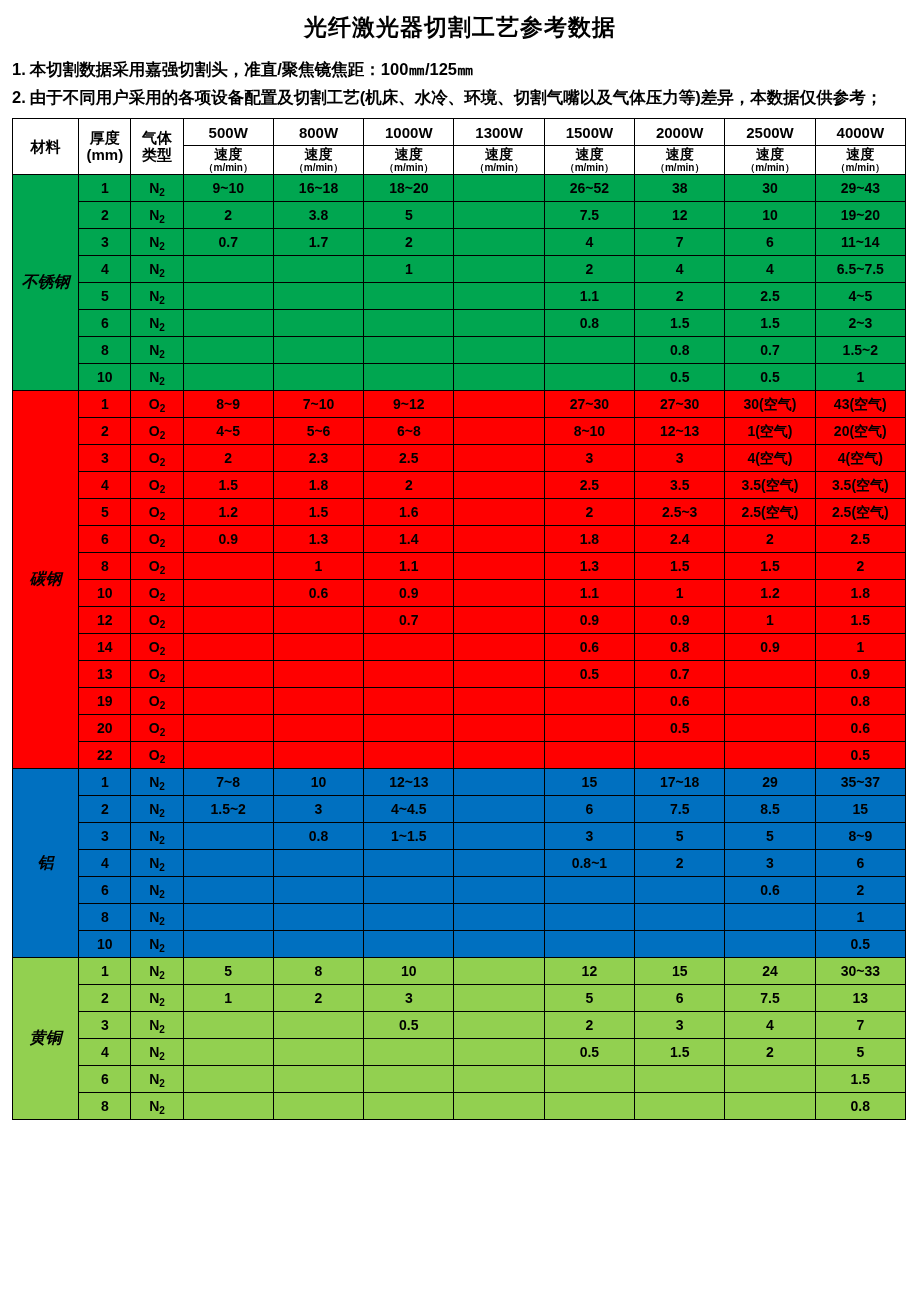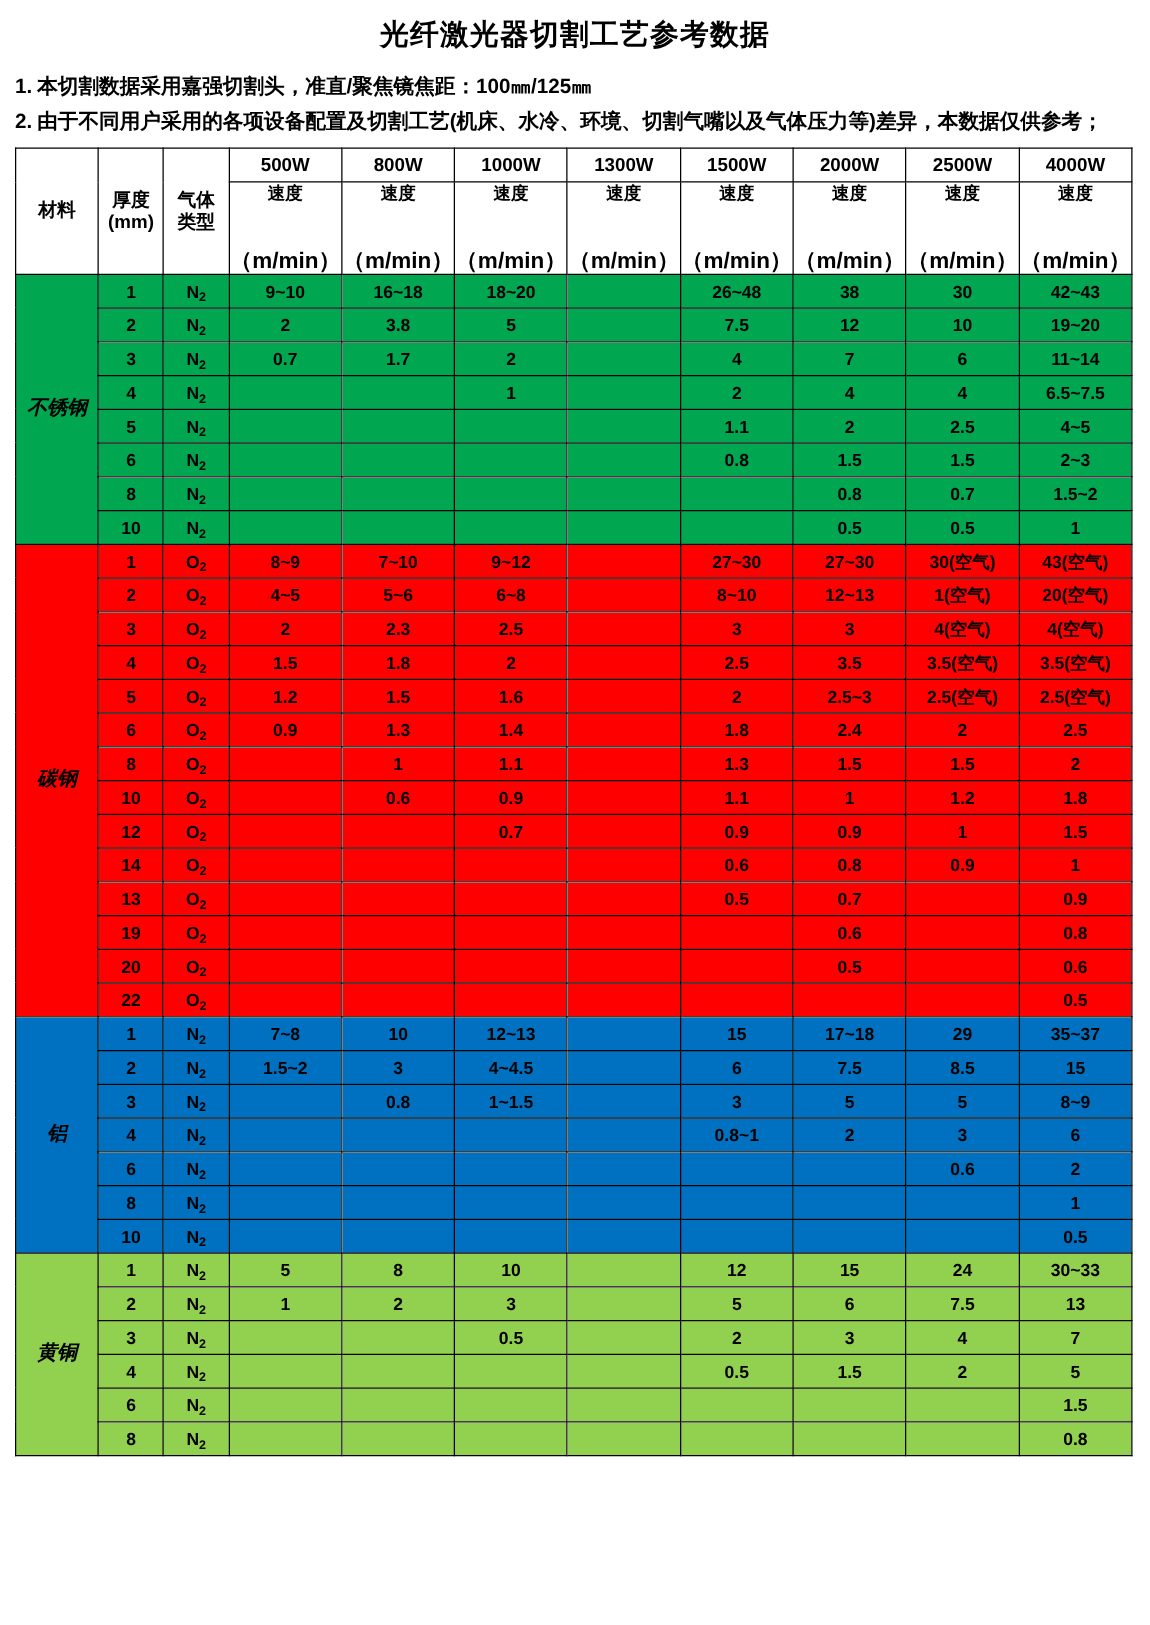--- a/index.html
+++ b/index.html
@@ -91,22 +91,21 @@
   }
   
   .m-steel { background: #00a650; }
   .m-carbon { background: #ff0000; }
   .m-alu { background: #0070c0; }
   .m-brass { background: #92d050; }
   .hdr-two-line {
     line-height: 1.1;
   }
   .hdr-small {
-    font-size: 18px;
-    margin-top: 36px;
+    font-size: 10px;
   }
 </style>
 </head>
 <body>
 
 <div class="page">
 
   <div class="doc-title">光纤激光器切割工艺参考数据</div>
 
   <div class="notes">
@@ -191,24 +190,24 @@
     </thead>
     <tbody id="table-body">
         <tr class="m-steel">
           <td class="material-cell m-steel" rowspan="8">不锈钢</td>
           <td class="thk m-steel">1</td>
           <td class="gas m-steel"><span>N</span><sub>2</sub></td>
           <td class="m-steel">9~10</td>
           <td class="m-steel">16~18</td>
           <td class="m-steel">18~20</td>
           <td class="m-steel"></td>
-          <td class="m-steel">26~48</td>
+          <td class="m-steel">26~52</td>
           <td class="m-steel">38</td>
           <td class="m-steel">30</td>
-          <td class="m-steel">42~43</td>
+          <td class="m-steel">29~43</td>
         </tr>
         <tr class="m-steel">
           <td class="thk m-steel">2</td>
           <td class="gas m-steel"><span>N</span><sub>2</sub></td>
           <td class="m-steel">2</td>
           <td class="m-steel">3.8</td>
           <td class="m-steel">5</td>
           <td class="m-steel"></td>
           <td class="m-steel">7.5</td>
           <td class="m-steel">12</td>

